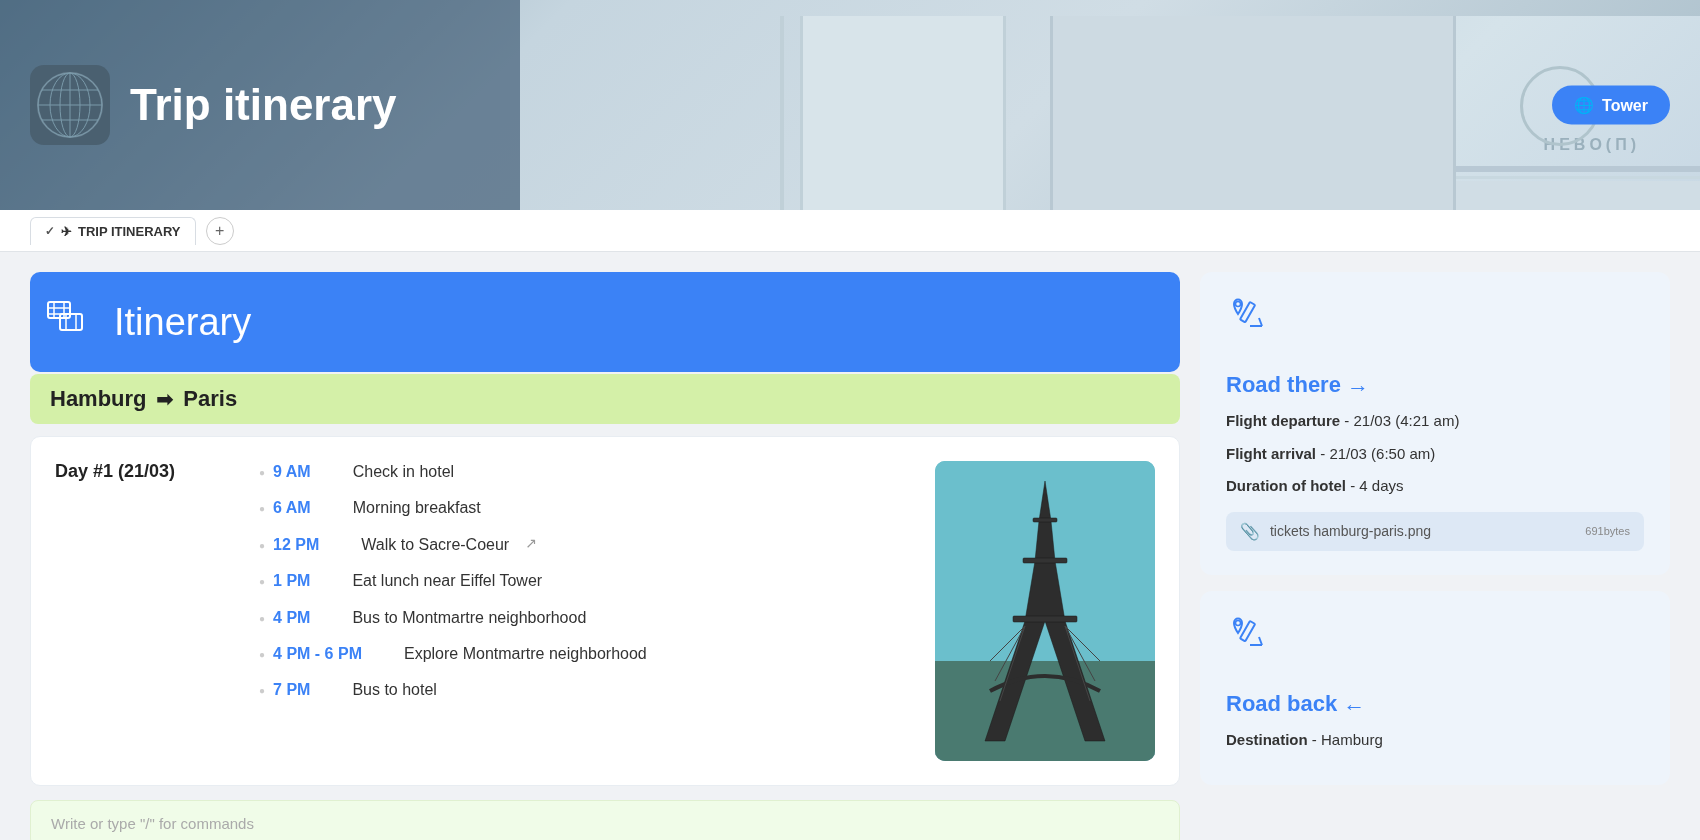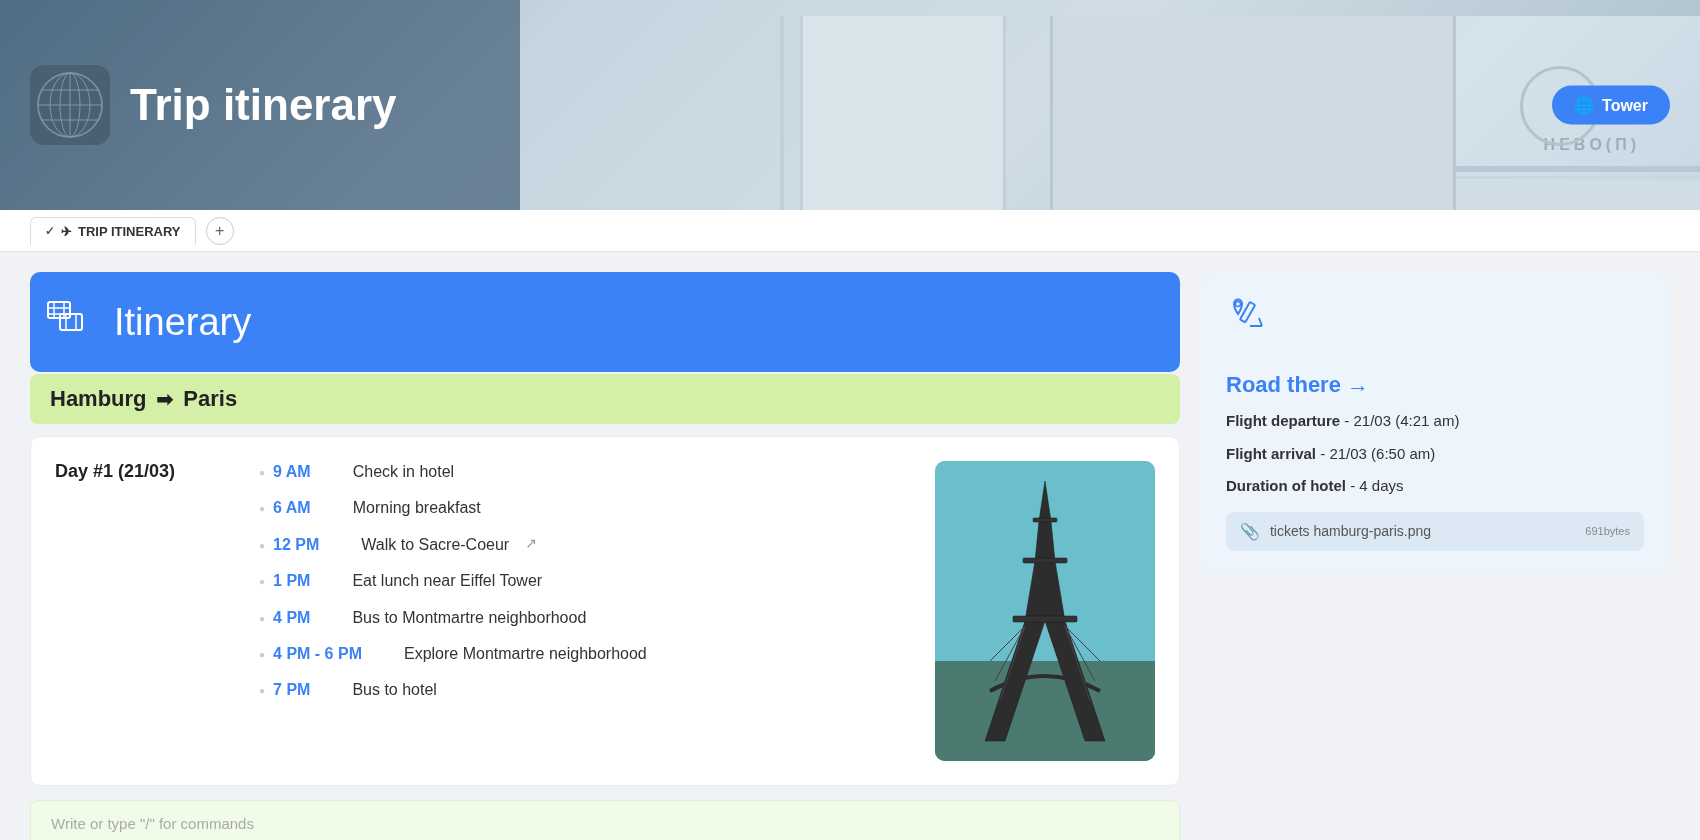--- a/index.html
+++ b/index.html
@@ -551,15 +551,39 @@
         <span> - </span>
         <span>4 days</span>
       </div>
       <div class="attachment-row">
         <span class="attachment-icon">📎</span>
         <span class="attachment-name">tickets hamburg-paris.png</span>
         <span class="attachment-size">691bytes</span>
       </div>
     </div>
 
+    <div class="info-card">
+      <div class="info-card-header">
+        <div class="info-card-icon">
+          <svg viewBox="0 0 54 54" xmlns="http://www.w3.org/2000/svg">
+
+            <path d="M16 8 C16 2 8 2 8 8 C8 12 12 18 12 18 C12 18 16 12 16 8Z" fill="none" stroke="#3b82f6" stroke-width="2"></path>
+            <circle cx="12" cy="8" r="2.5" fill="none" stroke="#3b82f6" stroke-width="1.5"></circle>
+
+            <rect x="24" y="6" width="6" height="20" rx="1" transform="rotate(30 24 6)" fill="none" stroke="#3b82f6" stroke-width="2"></rect>
+            <line x1="33" y1="22" x2="36" y2="30" stroke="#3b82f6" stroke-width="2"></line>
+            <path d="M24 30 L36 30" stroke="#3b82f6" stroke-width="2"></path>
+          </svg>
+        </div>
+      </div>
+      <div class="info-card-title">
+        <span>Road back ←</span>
+      </div>
+      <div style="height:12px;"></div>
+      <div class="info-row">
+        <span class="info-label">Destination</span>
+        <span> - </span>
+        <span>Hamburg</span>
+      </div>
+    </div>
 
   </div>
 </div>
 
 </body></html>

